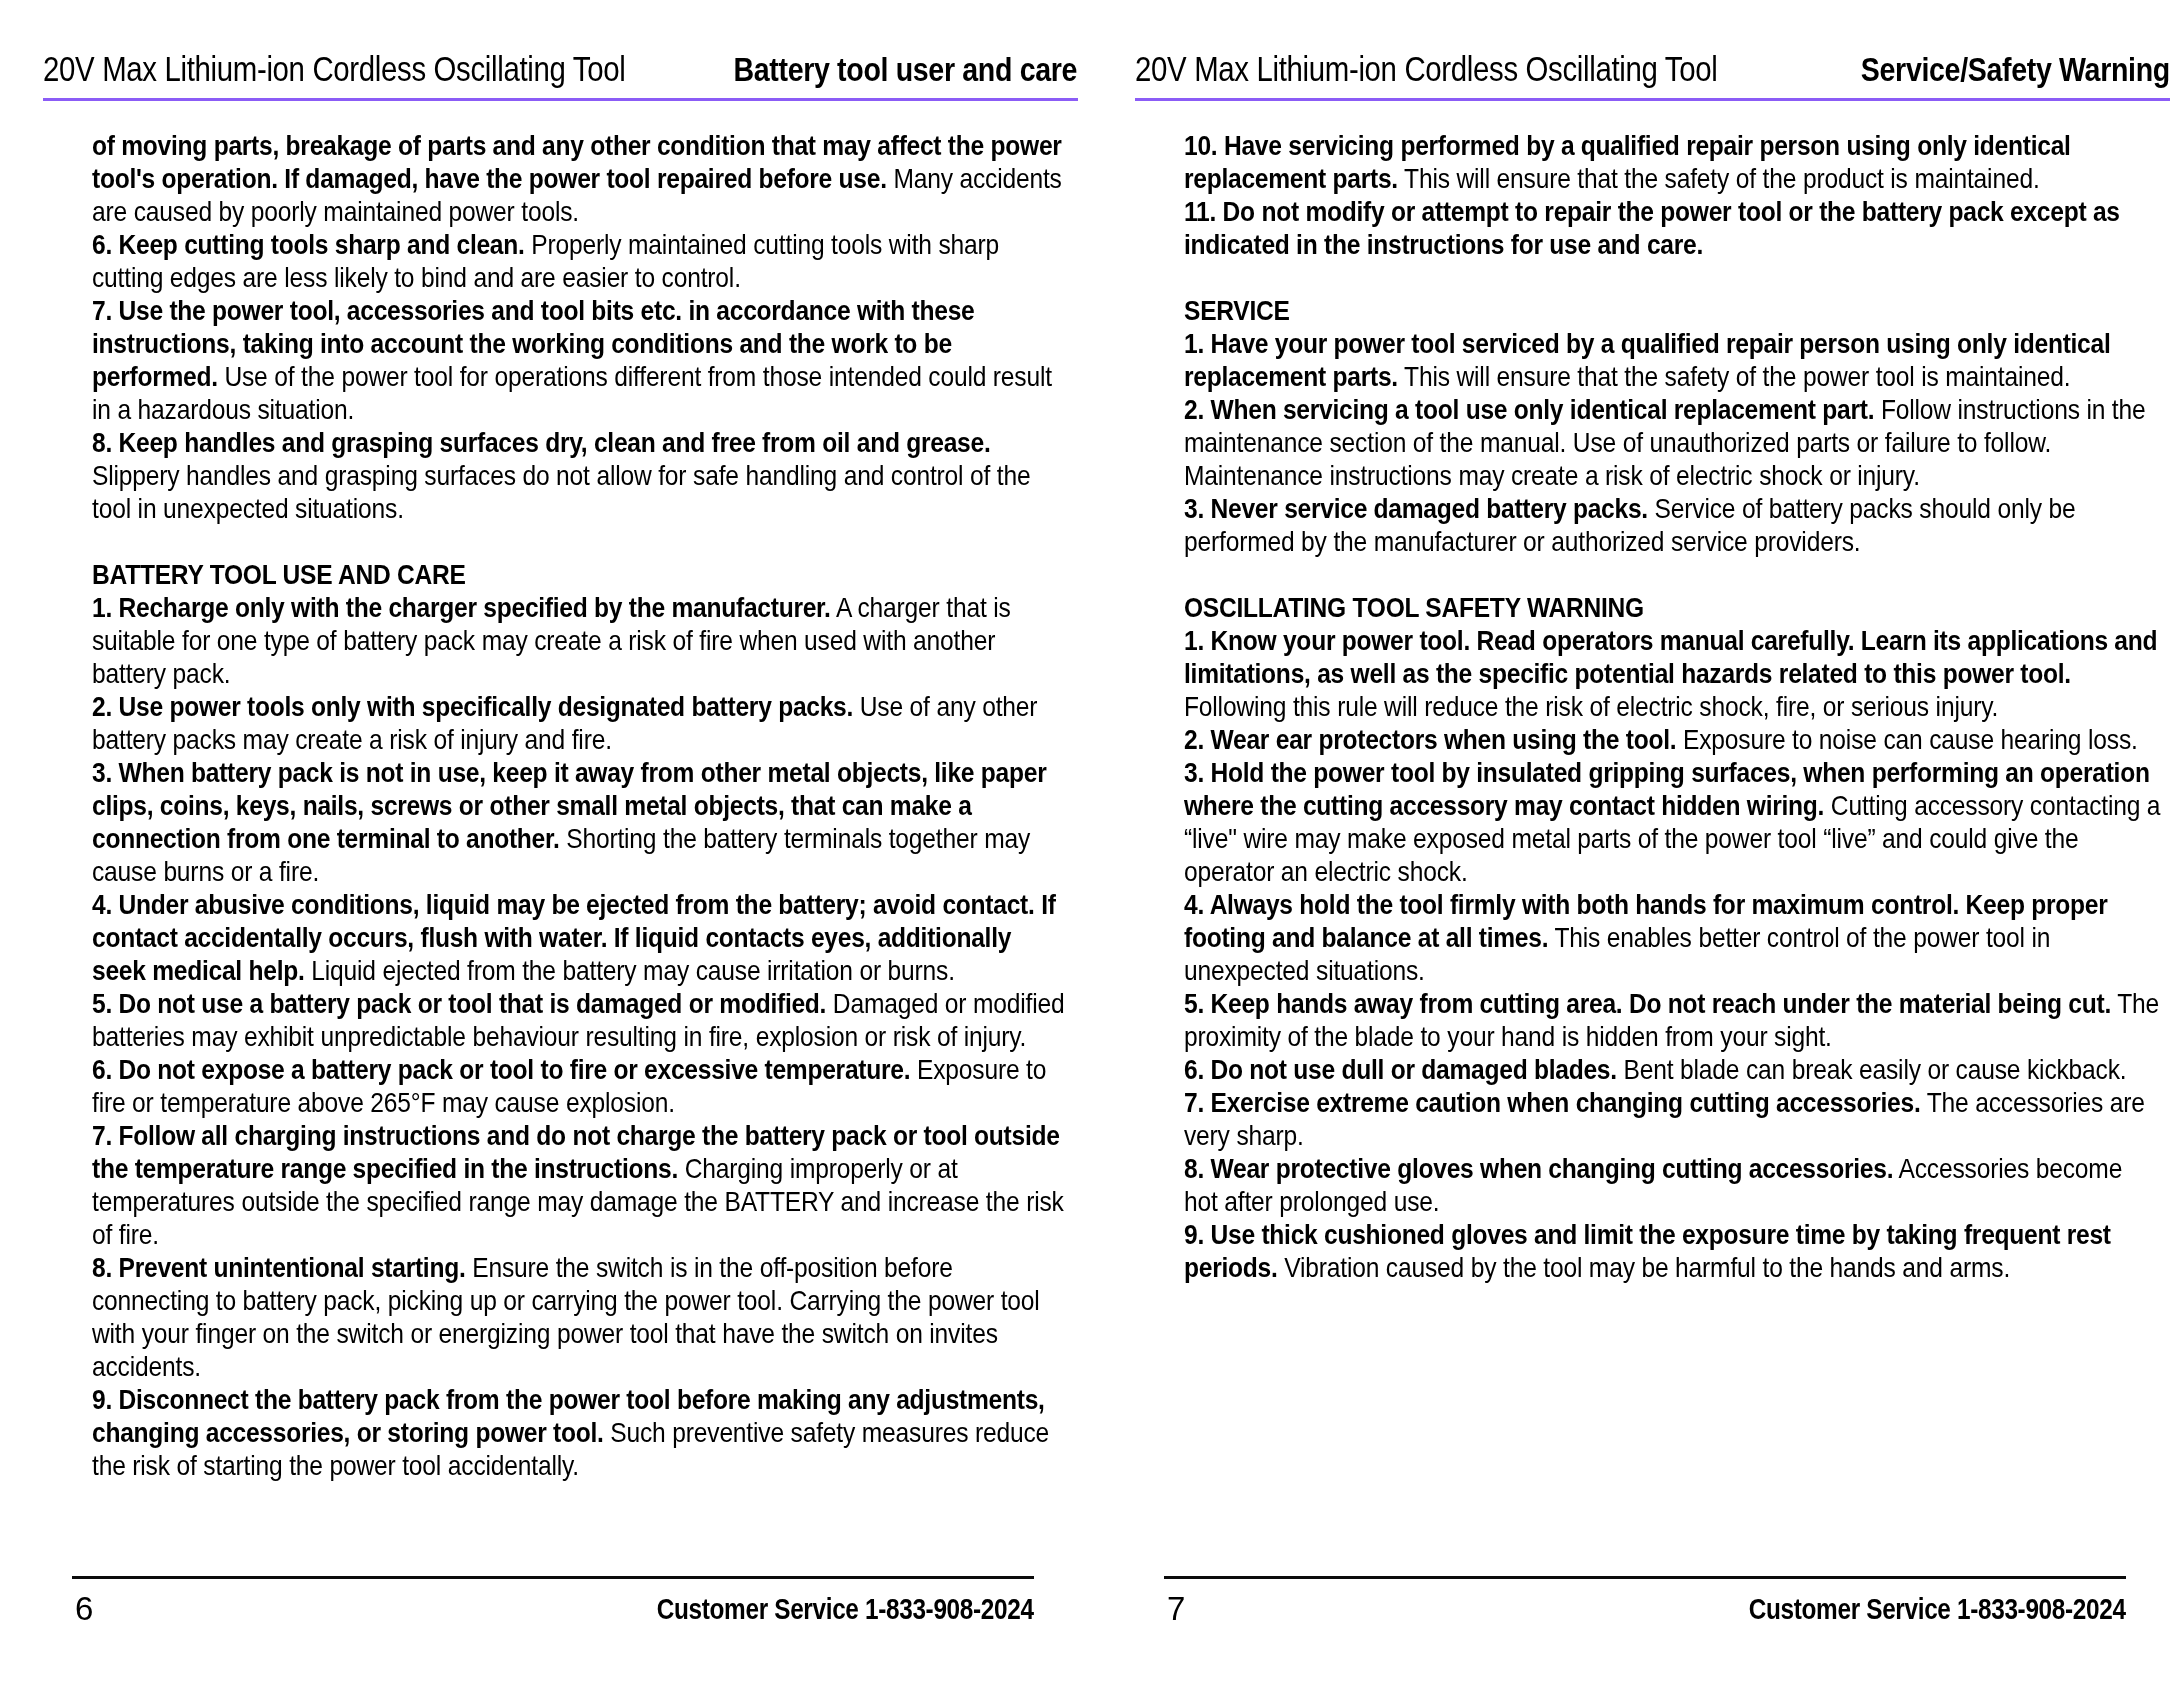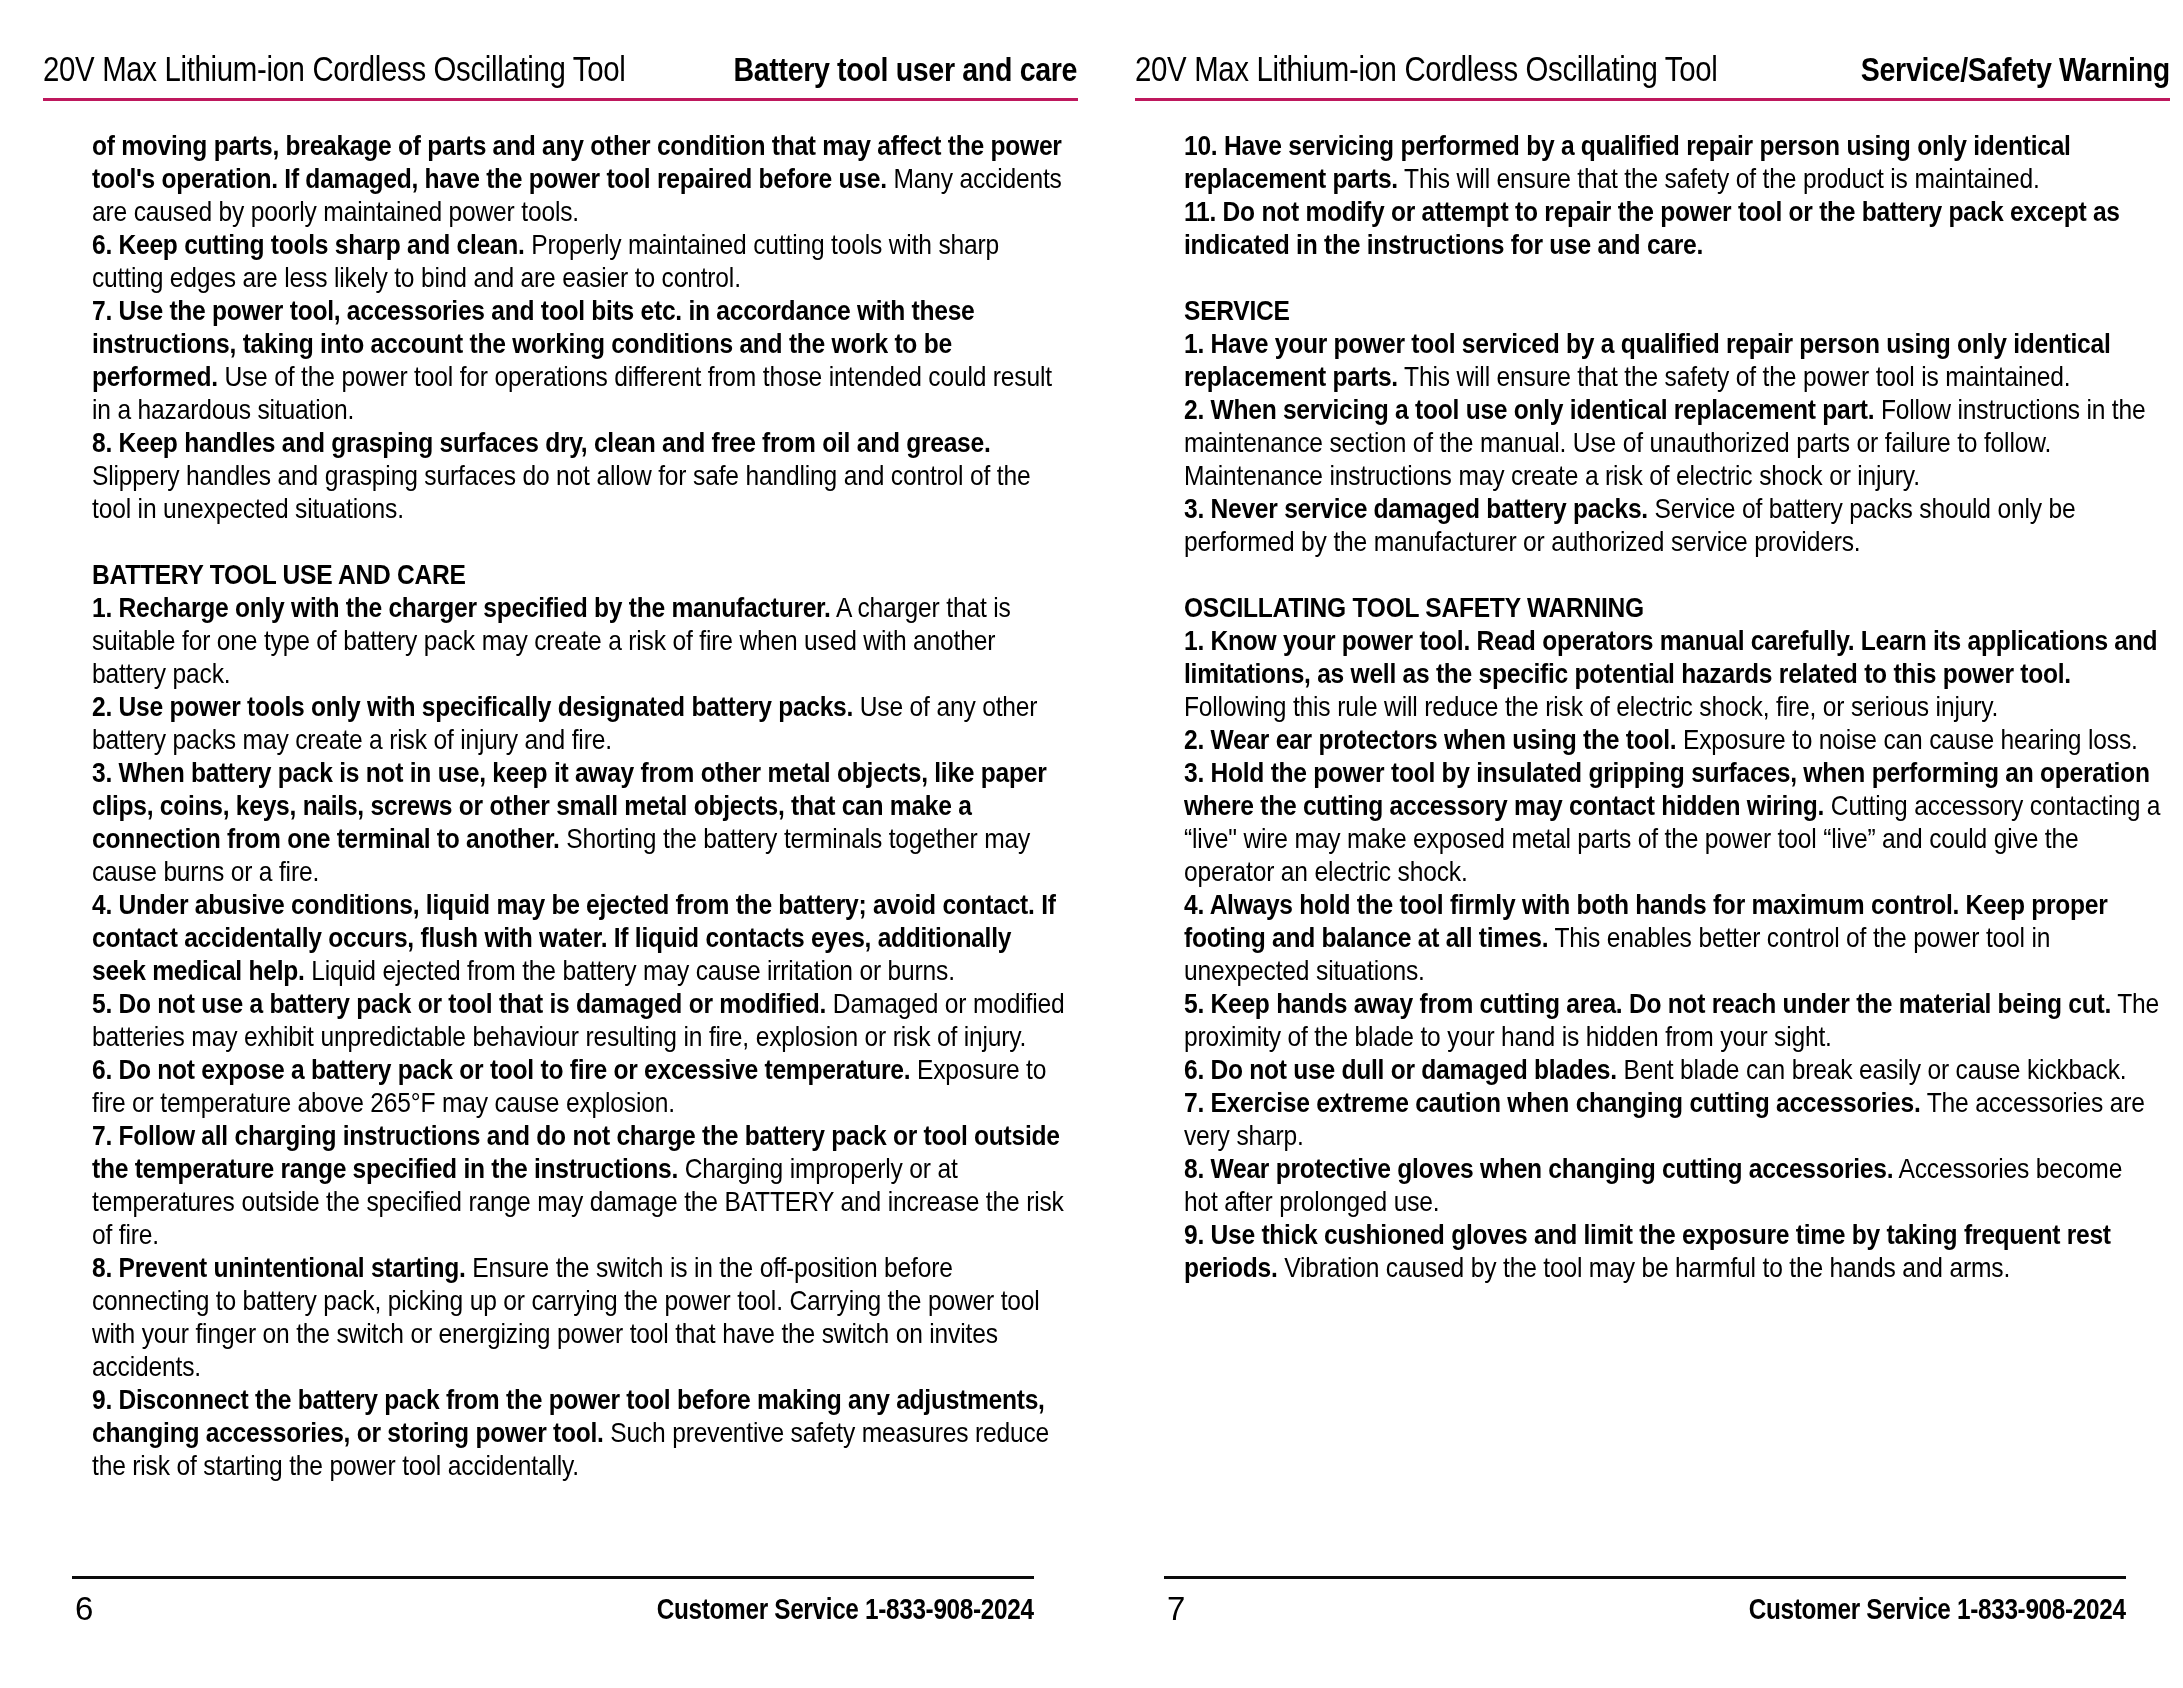--- a/index.html
+++ b/index.html
@@ -14,21 +14,21 @@
   }
   .page { position: absolute; top: 0; height: 1689px; width: 1091px; }
   .page.left  { left: 0; }
   .page.right { left: 1092px; }
 
   
   .page-header {
     position: absolute;
     left: 43px; right: 13.5px; top: 44px;
     height: 54px;
-    border-bottom: 3px solid #be185d;
+    border-bottom: 3px solid #8b5cf6;
     text-align: center;
   }
   .header-product {
     position: absolute; left: 0; bottom: 9px;
     font-size: 35px; font-weight: 400; letter-spacing: -0.4px;
     white-space: nowrap;
     transform: scaleX(0.84); transform-origin: left bottom;
   }
   .header-section {
     position: absolute; right: 0; bottom: 9px;

